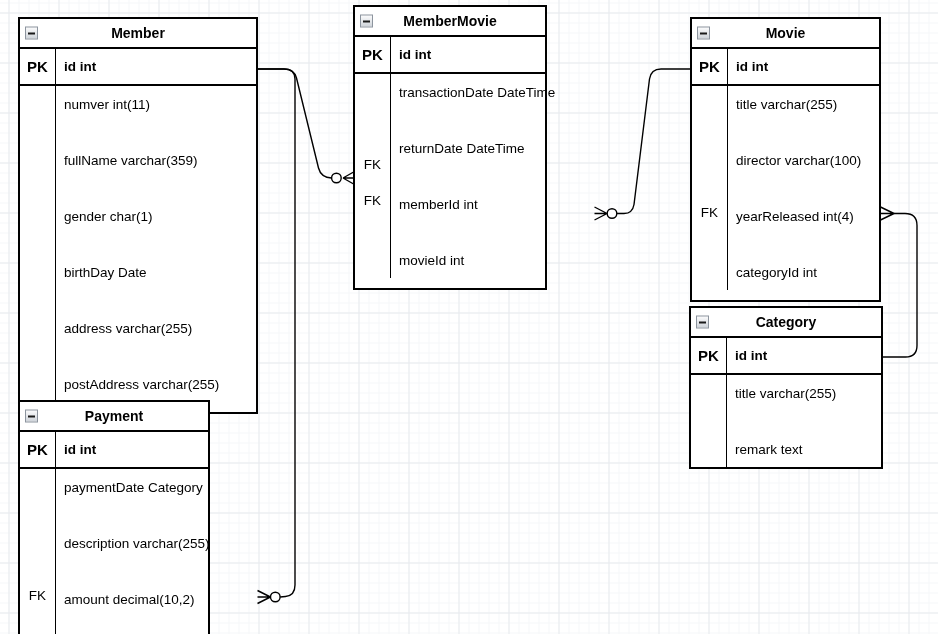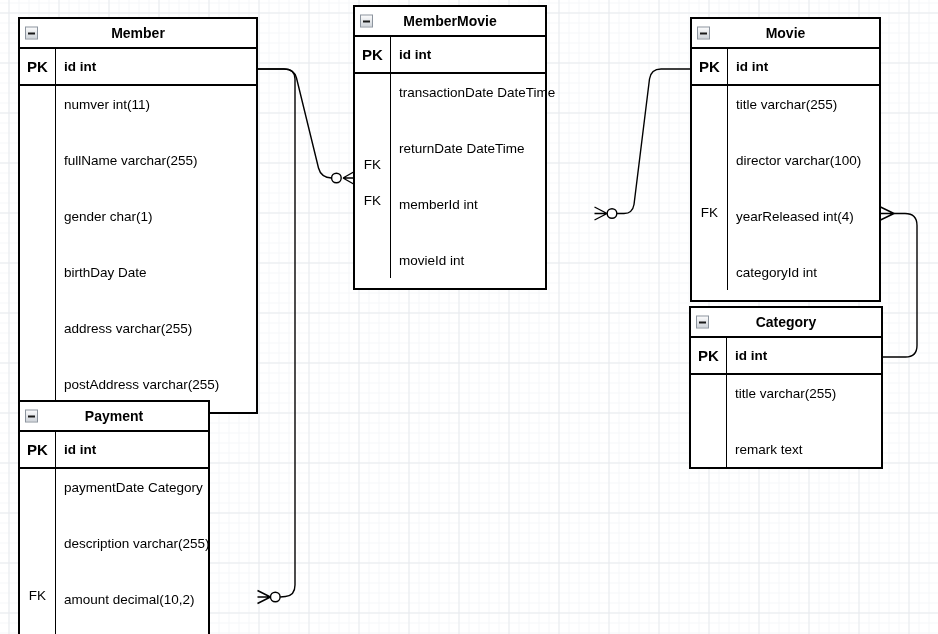--- a/index.html
+++ b/index.html
@@ -89,21 +89,21 @@
         <div class="key-col">
           <div class="key-cell2"></div>
           <div class="key-cell2"></div>
           <div class="key-cell2"></div>
           <div class="key-cell2"></div>
           <div class="key-cell2"></div>
           <div class="key-cell2"></div>
         </div>
         <div class="field-col">
           <div class="field-cell2">numver int(11)</div>
-          <div class="field-cell2">fullName varchar(255)</div>
+          <div class="field-cell2">fullName varchar(359)</div>
           <div class="field-cell2">gender char(1)</div>
           <div class="field-cell2">birthDay Date</div>
           <div class="field-cell2">address varchar(255)</div>
           <div class="field-cell2">postAddress varchar(255)</div>
         </div>
       </div>
     </div>
     <div class="etable" style="left: 353px; top: 5px; width: 194px;">
       <div class="title-bar">
         <span class="collapse-btn">

